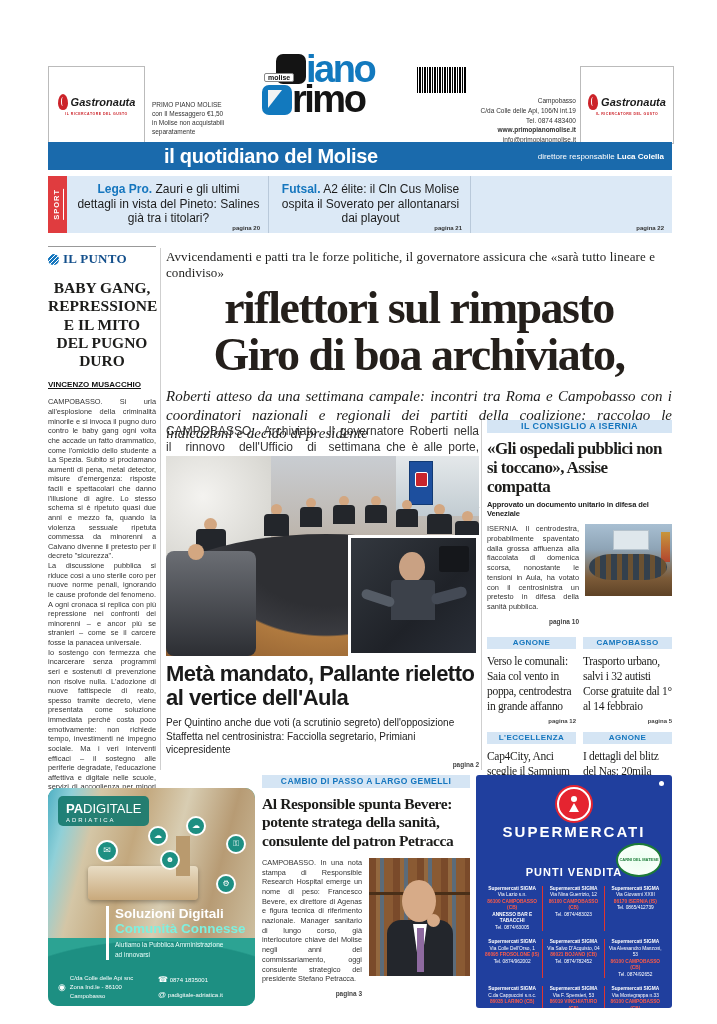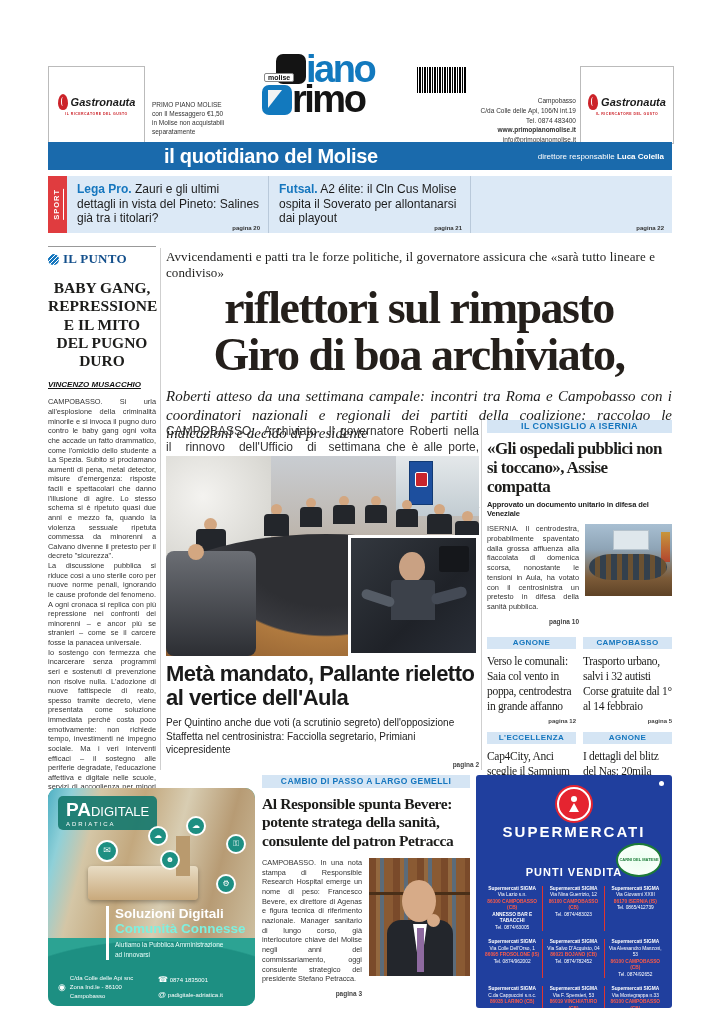--- a/index.html
+++ b/index.html
@@ -26,21 +26,21 @@
   .barcode{background:repeating-linear-gradient(90deg,#000 0 1px,#fff 1px 2px,#000 2px 4px,#fff 4px 5px);
            border:1px solid #fff;}
   .logo-sq{width:30px;height:30px;border-radius:7px;display:inline-block;position:relative;}
   .logo-word{font-weight:900;font-size:38px;letter-spacing:-2.5px;line-height:.8;}
   .band{background:#1a6aac;color:#fff;display:flex;align-items:center;}
   
   .sport{background:#dce9f6;display:flex;}
   .sport-tab{background:#e03c3f;color:#fff;width:19px;display:flex;align-items:center;justify-content:center;}
   .sport-tab span{writing-mode:vertical-rl;transform:rotate(180deg);font-size:7.5px;font-weight:bold;
                   letter-spacing:1px;border-left:1px solid #fff;padding-left:2px;}
-  .sport-item{flex:1;padding:6px 8px 3px 10px;position:relative;}
+  .sport-item{flex:1;padding:6px 8px 3px 10px;position:relative;text-align:center;}
   .sport-item+.sport-item{border-left:1px solid #b9c9da;}
   .sport-txt{font-size:12px;line-height:1.22;color:#1c1c1c;}
   .sport-lead{color:#1576be;font-weight:bold;}
   .sport-pg{position:absolute;right:8px;bottom:2px;font-size:6px;font-weight:bold;color:#333;}
   
   .photo{position:relative;overflow:hidden;}
   .fig{position:absolute;}
   .head{border-radius:50%;background:#d3a781;}
   .torso{border-radius:4px 4px 0 0;background:#23262b;}
 </style>
@@ -120,21 +120,21 @@
       <div class="sport-pg">pagina 22</div>
     </div>
   </div>
 
   <div class="abs" style="left:48px;top:246px;width:108px;">
     <div style="display:flex;align-items:center;gap:4px;border-top:1px solid #999;padding-top:4px;">
       <span style="width:11px;height:11px;border-radius:50%;background:repeating-linear-gradient(135deg,#1576be 0 2px,#fff 2px 3px);display:inline-block;"></span>
       <span class="serif" style="font-size:13px;font-weight:bold;color:#14508c;letter-spacing:.3px;">IL PUNTO</span>
     </div>
     <div class="serif" style="font-size:15.5px;font-weight:bold;text-align:center;line-height:1.18;margin:12px 0 10px;color:#1d1d1b;">BABY GANG, REPRESSIONE E IL MITO DEL PUGNO DURO</div>
-    <div style="font-size:8px;font-weight:bold;text-decoration:underline;margin-bottom:8px;color:#111;font-style:italic;">VINCENZO MUSACCHIO</div>
+    <div style="font-size:8px;font-weight:bold;text-decoration:underline;margin-bottom:8px;color:#111;">VINCENZO MUSACCHIO</div>
     <div class="pre just" style="font-size:7.4px;line-height:1.3;color:#333;">CAMPOBASSO. Si urla all'esplosione della criminalità minorile e si invoca il pugno duro contro le baby gang ogni volta che accade un fatto drammatico, come l'omicidio dello studente a La Spezia. Subito si proclamano aumenti di pena, metal detector, misure d'emergenza: risposte facili e spettacolari che danno l'illusione di agire. Lo stesso schema si è ripetuto quasi due anni e mezzo fa, quando la violenza sessuale ripetuta commessa da minorenni a Caivano divenne il pretesto per il decreto "sicurezza".
 La discussione pubblica si riduce così a uno sterile coro per nuove norme penali, ignorando le cause profonde del fenomeno. A ogni cronaca si replica con più repressione nei confronti dei minorenni – e ancor più se stranieri – come se il carcere fosse la panacea universale.
 Io sostengo con fermezza che incarcerare senza programmi seri e sostenuti di prevenzione non risolve nulla. L'adozione di nuove fattispecie di reato, spesso tramite decreto, viene presentata come soluzione immediata perché costa poco emotivamente: non richiede tempo, investimenti né impegno sociale. Ma i veri interventi efficaci – il sostegno alle periferie degradate, l'educazione affettiva e digitale nelle scuole, servizi di accoglienza per minori stranieri non accompagnati, [...]</div>
     <div style="font-size:7px;font-weight:bold;text-align:right;margin-top:6px;color:#222;">continua a pagina 3</div>
   </div>
 
   <div class="abs vrule" style="left:160px;top:248px;height:522px;"></div>
 
   <div class="abs" style="left:166px;top:249px;width:506px;">
     <div class="serif" style="font-size:13px;color:#1d1d1b;letter-spacing:.1px;">Avvicendamenti e patti tra le forze politiche, il governatore assicura che «sarà tutto lineare e condiviso»</div>
@@ -240,21 +240,21 @@
     </div>
   </div>
 
   <div class="abs" style="left:48px;top:788px;width:207px;height:218px;border-radius:10px;overflow:hidden;background:#2ca393;">
     <div class="abs" style="left:0;top:0;width:207px;height:150px;
          background:linear-gradient(105deg,#4fb0c4 0%,#8fd0d8 10%,#d4c6a6 22%,#c3a87e 40%,#d8cdb2 58%,#b79b74 78%,#cdbfa0 100%);">
       <div class="abs" style="left:40px;top:78px;width:110px;height:34px;background:linear-gradient(180deg,#e8dcc4,#c9a97c);border-radius:4px;box-shadow:0 2px 4px rgba(0,0,0,.3);"></div>
       <div class="abs" style="left:128px;top:48px;width:14px;height:40px;background:#b99a6e;"></div>
     </div>
     <div class="abs" style="left:10px;top:8px;background:rgba(23,122,111,.92);border-radius:5px;padding:3px 8px;color:#fff;">
-      <span style="font-size:19px;font-weight:900;text-align:right;">PA</span><span style="font-size:13px;font-weight:400;">DIGITALE</span>
+      <span style="font-size:13px;font-weight:900;text-align:right;">PA</span><span style="font-size:13px;font-weight:400;">DIGITALE</span>
       <div style="font-size:6px;letter-spacing:2px;">ADRIATICA</div>
     </div>
 
     <div class="abs" style="left:48px;top:52px;width:18px;height:18px;border-radius:50%;background:#1d8f82;border:2px solid #fff;color:#fff;font-size:9px;text-align:center;line-height:17px;">✉</div>
     <div class="abs" style="left:100px;top:38px;width:16px;height:16px;border-radius:50%;background:#1d8f82;border:2px solid #fff;color:#fff;font-size:8px;text-align:center;line-height:15px;">☁</div>
     <div class="abs" style="left:138px;top:28px;width:16px;height:16px;border-radius:50%;background:#1d8f82;border:2px solid #fff;color:#fff;font-size:8px;text-align:center;line-height:15px;">☁</div>
     <div class="abs" style="left:178px;top:46px;width:16px;height:16px;border-radius:50%;background:#1d8f82;border:2px solid #fff;color:#fff;font-size:8px;text-align:center;line-height:15px;">⚿</div>
     <div class="abs" style="left:112px;top:62px;width:16px;height:16px;border-radius:50%;background:#1d8f82;border:2px solid #fff;color:#fff;font-size:8px;text-align:center;line-height:15px;">☻</div>
     <div class="abs" style="left:168px;top:86px;width:16px;height:16px;border-radius:50%;background:#1d8f82;border:2px solid #fff;color:#fff;font-size:8px;text-align:center;line-height:15px;">⚙</div>
 

